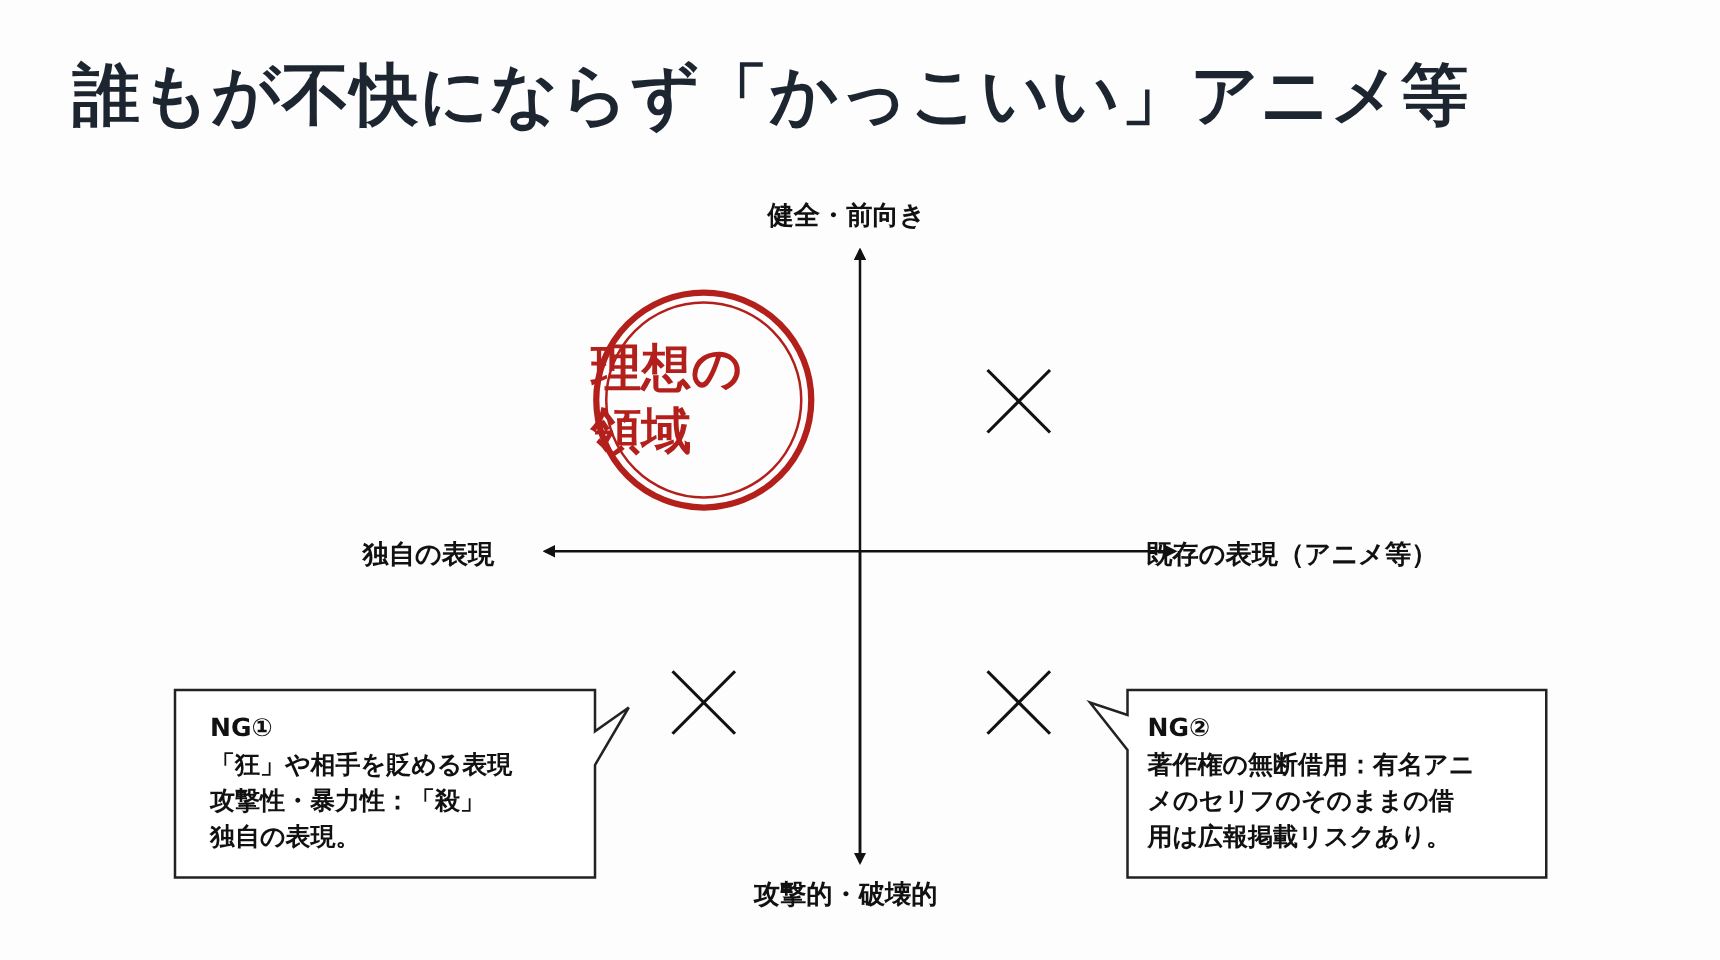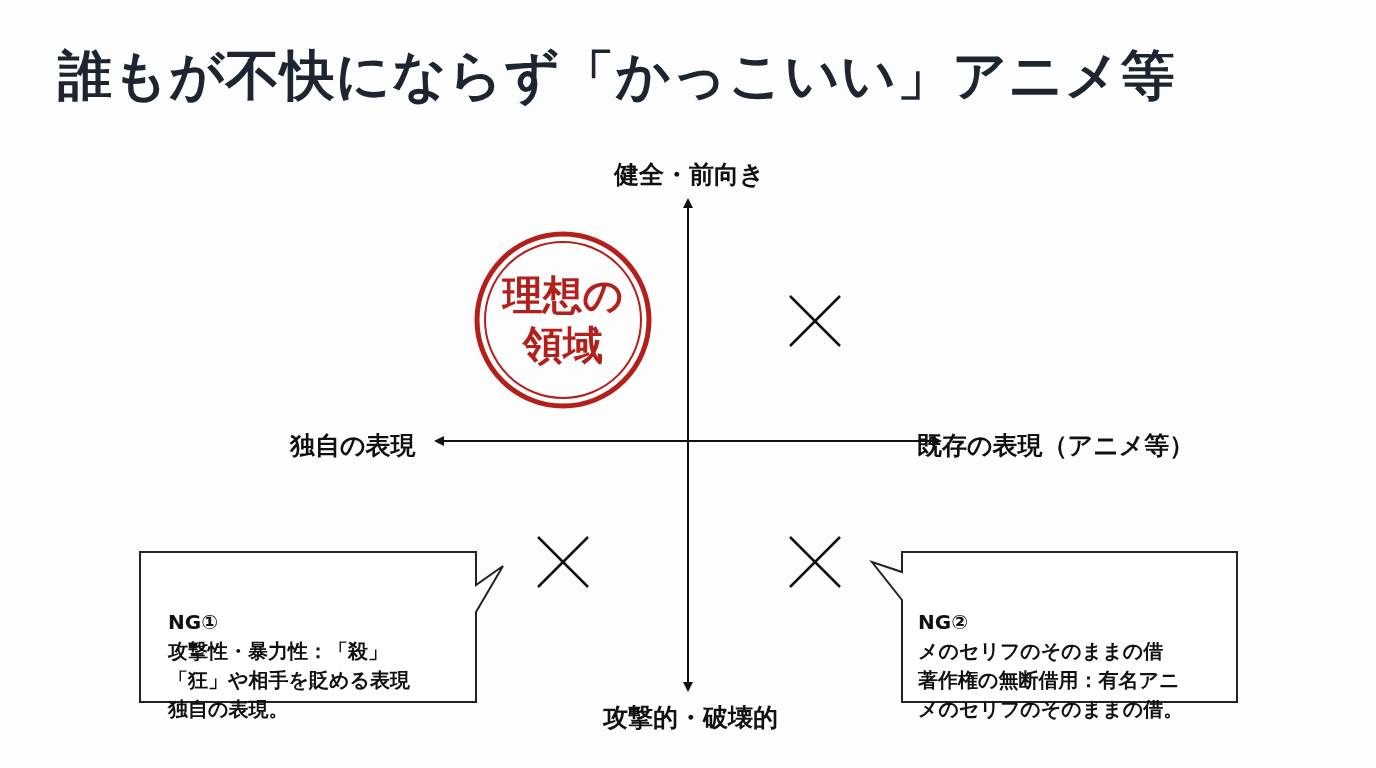--- a/index.html
+++ b/index.html
@@ -10,36 +10,36 @@
     color:#1a1a1a;
   }
   .title {
     position:absolute; left:58px; top:42px;
     font-family:"DejaVu Serif", "Liberation Serif", serif;
     font-weight:bold; font-size:54px; line-height:66px;
     color:#1c2530; letter-spacing:1px; margin:0;
   }
   .title span { display:block; }
   .axis-label {
-    position:absolute; font-weight:bold; font-size:25px; color:#111;
+    position:absolute; font-weight:bold; font-size:21px; color:#111;
     white-space:nowrap;
   }
   svg.axes { position:absolute; left:0; top:0; }
   .stamp {
     position:absolute; left:473px; top:230px; width:180px; height:180px;
   }
   .stamp-text {
     position:absolute; left:0; top:0; width:180px; height:180px;
-    display:flex; flex-direction:column; align-items:center; justify-content:center;
+    display:flex; flex-direction:column; align-items:flex-start; justify-content:center;
     font-family:"DejaVu Serif", "Liberation Serif", serif;
     font-weight:bold; color:#b3201b; font-size:40px; line-height:50px;
   }
   .cross { position:absolute; }
   .callout-text {
-    position:absolute; font-weight:bold; font-size:20px; line-height:29px; color:#111;margin-top:40px;
+    position:absolute; font-weight:bold; font-size:20px; line-height:29px; color:#111;
   }
 </style>
 </head>
 <body>
 
 <h1 class="title">
   <span>誰もが不快にならず「かっこいい」アニメ等</span>
 </h1>
 
 <svg class="axes" width="1376" height="768">
@@ -84,23 +84,23 @@
   <line x1="2" y1="2" x2="52" y2="52" stroke="#111" stroke-width="2.5"></line>
   <line x1="52" y1="2" x2="2" y2="52" stroke="#111" stroke-width="2.5"></line>
 </svg>
 <svg class="cross" style="left:788px; top:535px;" width="54" height="54">
   <line x1="2" y1="2" x2="52" y2="52" stroke="#111" stroke-width="2.5"></line>
   <line x1="52" y1="2" x2="2" y2="52" stroke="#111" stroke-width="2.5"></line>
 </svg>
 
 <div class="callout-text" style="left:168px; top:568px;">
   <div>NG①</div>
+  <div>「狂」や相手を貶める表現</div>
   <div>攻撃性・暴力性：「殺」</div>
-  <div>「狂」や相手を貶める表現</div>
   <div>独自の表現。</div>
 </div>
 
 <div class="callout-text" style="left:918px; top:568px;">
   <div>NG②</div>
+  <div>著作権の無断借用：有名アニ</div>
   <div>メのセリフのそのままの借</div>
-  <div>著作権の無断借用：有名アニ</div>
-  <div>メのセリフのそのままの借。</div>
+  <div>用は広報掲載リスクあり。</div>
 </div>
 
 </body></html>

